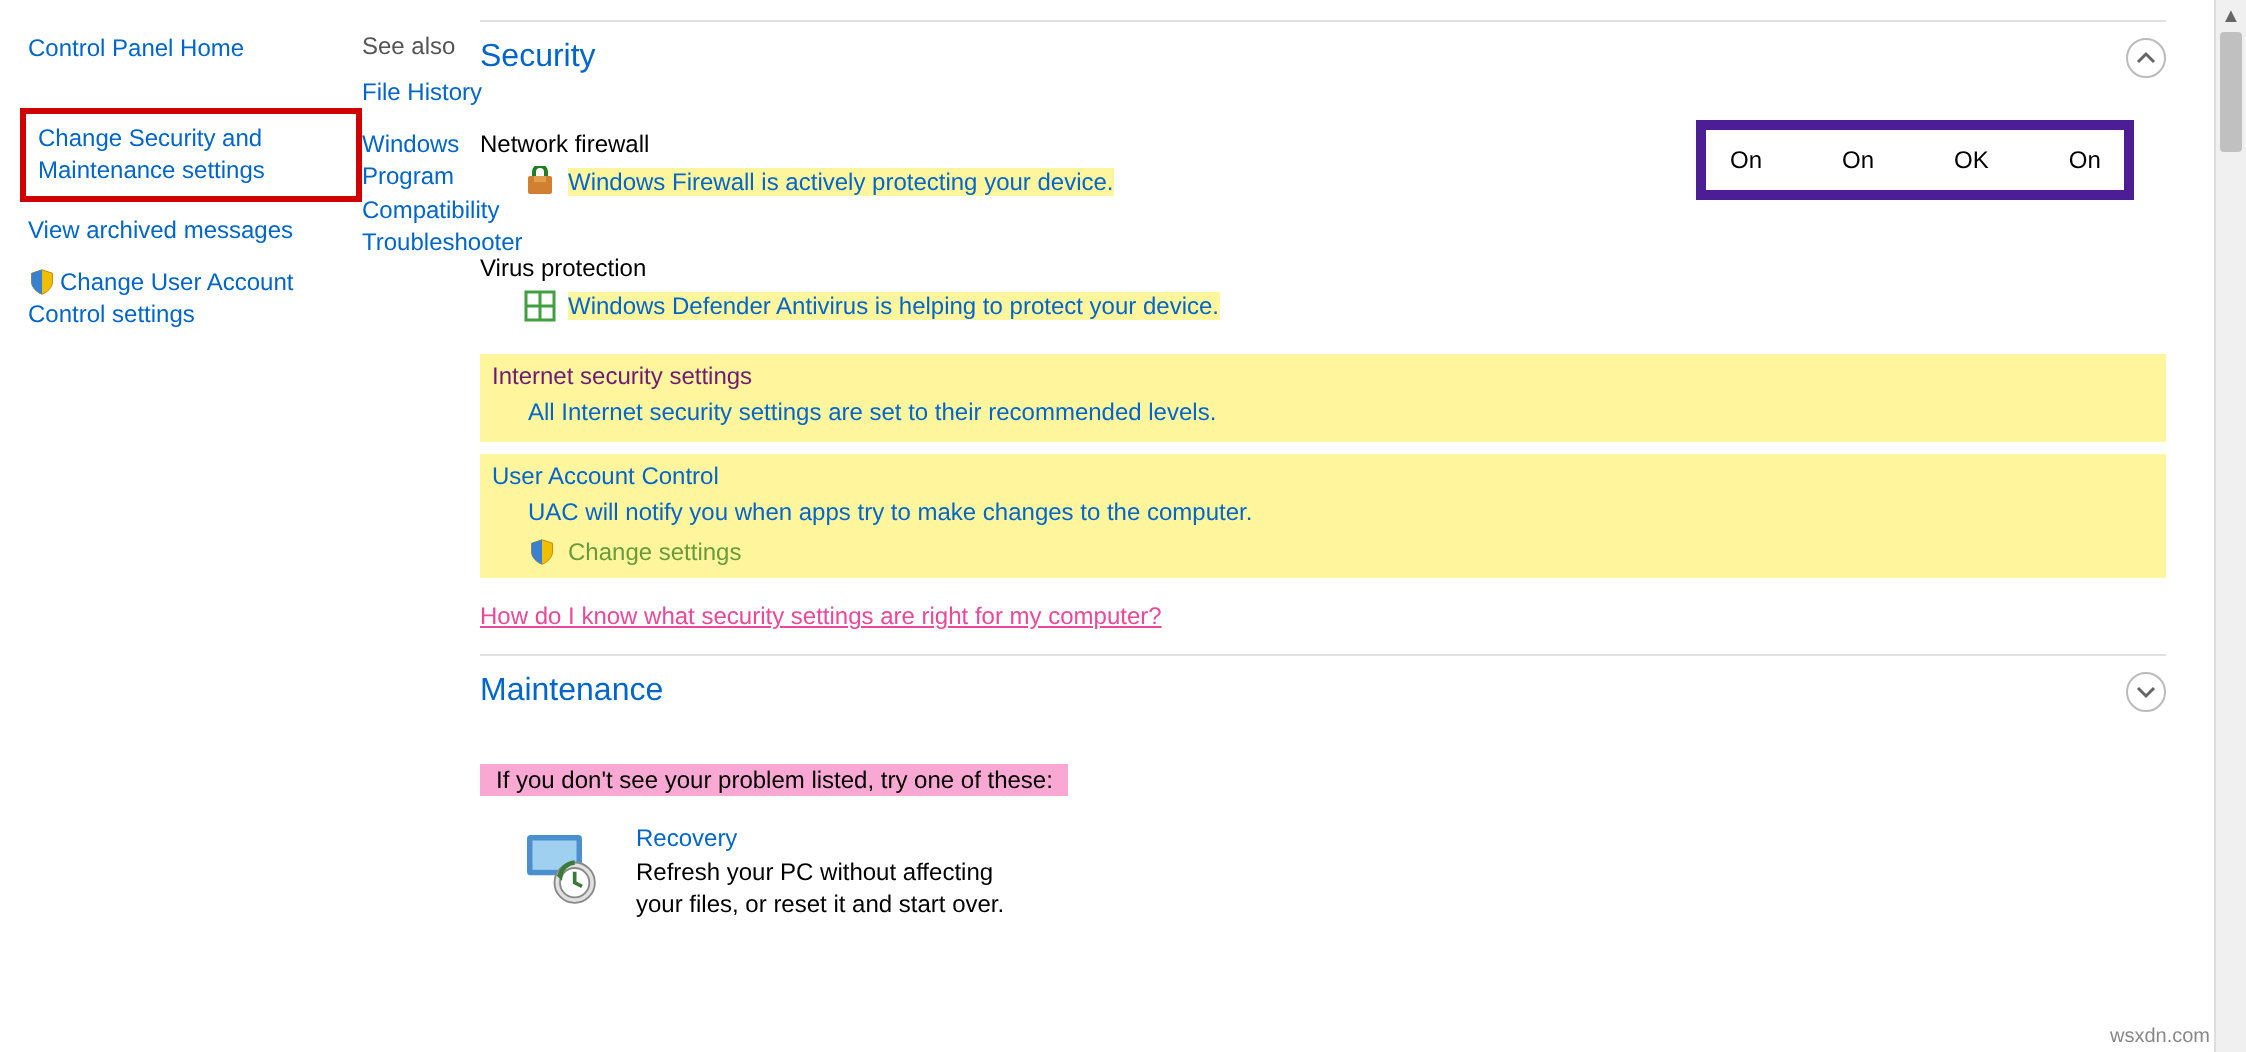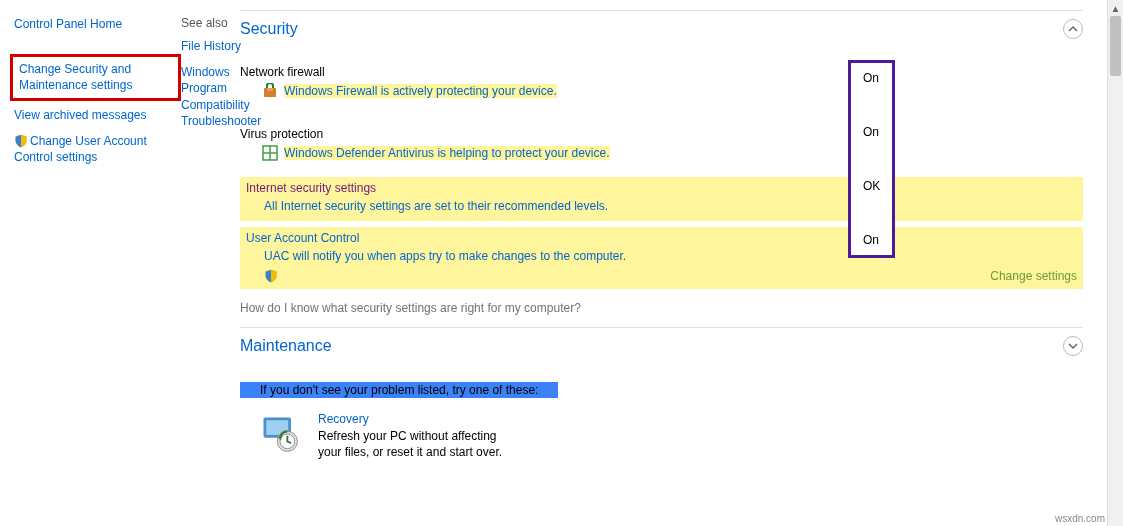--- a/index.html
+++ b/index.html
@@ -86,65 +86,65 @@
     display: flex;
     align-items: center;
     gap: 6px;
   }
   .detail .msg { color: #0066cc; }
   .hl { background: #fff59d; }
   .status-box {
     position: absolute;
     left: 628px;
     top: 60px;
-    border: 3px solid #4c1d95;
+    border: 5px solid #4c1d95;
     padding: 8px 12px;
     display: flex;
-    flex-direction: column;
+    flex-direction: row;
     gap: 40px;
     background: #fff;
   }
   .status-box span { color: #000; }
   .link { color: #0066cc; cursor: pointer; }
   .uac-block {
     background: #fff59d;
     padding: 4px 6px 6px 6px;
     margin-top: 6px;
   }
   .uac-block .label { color: #0066cc; }
   .uac-desc { padding: 4px 0 6px 18px; color: #0066cc; font-size: 12px; }
   .change-settings {
     padding-left: 18px;
     display: flex;
     align-items: center;
     gap: 6px;
-    justify-content: space-between;
   }
   .change-settings .txt { color: #6a9b3a; }
   .help-link {
-    color: #737373;
+    color: #ec4899;
+    text-decoration: underline;
     display: inline-block;
     margin: 12px 0;
     cursor: pointer;
   }
   .recovery-row {
     display: flex;
     gap: 16px;
     margin-top: 6px;
     align-items: flex-start;
     padding-left: 18px;
   }
   .rec-icon {
     width: 44px; height: 44px;
   }
   .rec-text .rec-title { color: #0066cc; cursor: pointer; }
   .rec-text .rec-desc { color: #000; margin-top: 2px; max-width: 200px; line-height: 1.35; }
   .prompt-hl {
-    background: #3b82f6;
-    padding: 1px 20px;
+    background: #f9a8d4;
+    padding: 1px 8px;
     display: inline-block;
     margin: 6px 0 8px 0;
   }
   .scrollbar {
     position: absolute;
     right: 0; top: 0; bottom: 0;
     width: 16px;
     background: #f0f0f0;
     border-left: 1px solid #ddd;
   }

